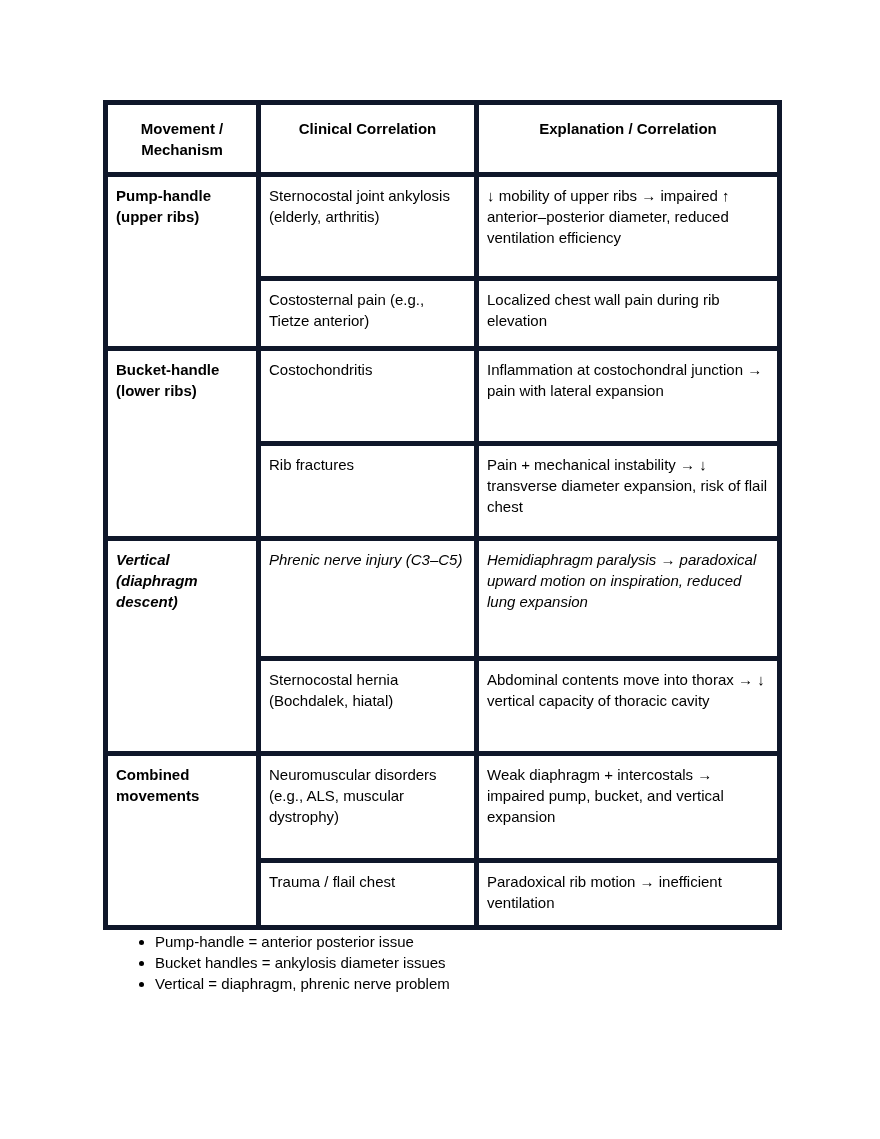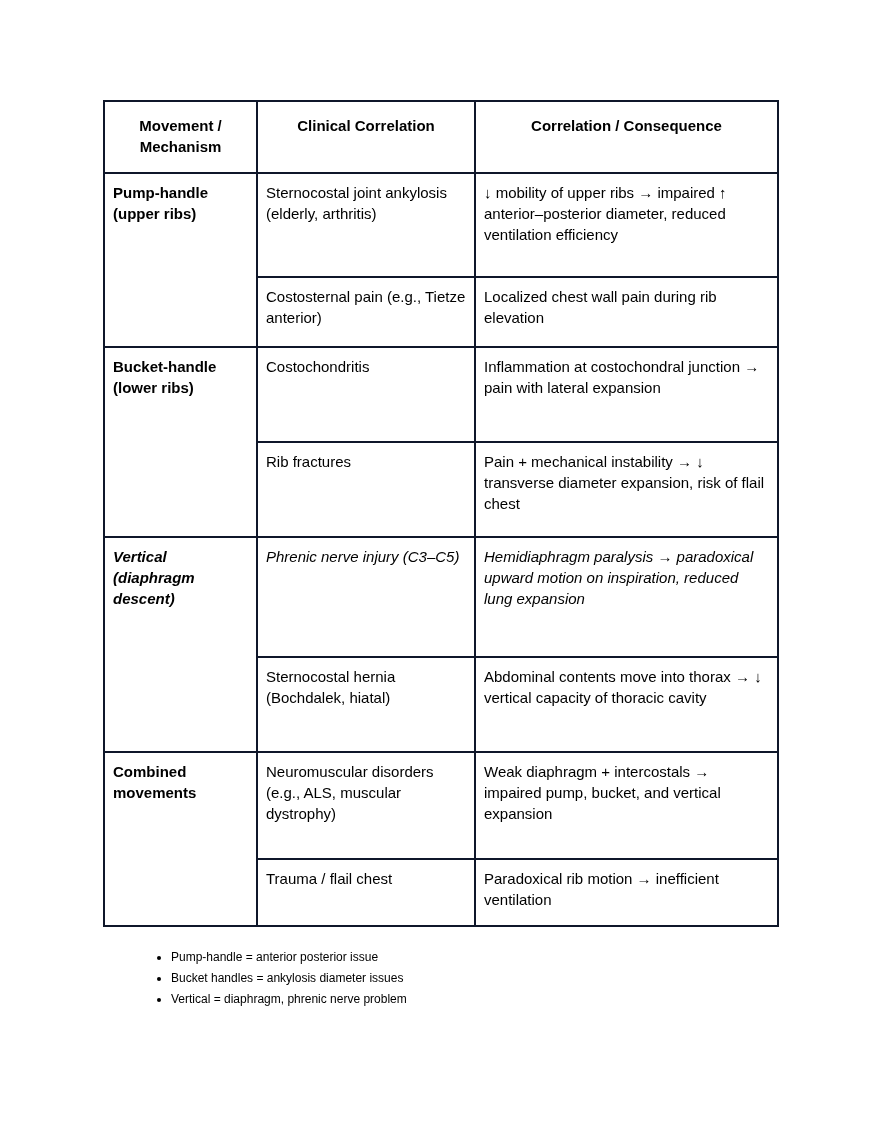--- a/index.html
+++ b/index.html
@@ -22,21 +22,21 @@
     top: 100px;
     width: 674px;
     border-collapse: collapse;
     table-layout: fixed;
   }
   col.c1 { width: 153px; }
   col.c2 { width: 218px; }
   col.c3 { width: 303px; }
   .mech-table th,
   .mech-table td {
-    border: 2px solid #0f172a;
+    border: 5px solid #0f172a;
     vertical-align: top;
     padding: 8px 8px;
     font-size: 15px;
     line-height: 21px;
     text-align: left;
     word-wrap: break-word;
   }
   .mech-table th {
     font-weight: bold;
     text-align: center;
@@ -51,24 +51,24 @@
   tr.r2a { height: 95px; }
   tr.r2b { height: 95px; }
   tr.r3a { height: 120px; font-style: italic; }
   tr.r3b { height: 95px; }
   tr.r4a { height: 107px; }
   tr.r4b { height: 67px; }
   ul.notes {
     position: absolute;
     left: 113px;
     top: 931px;
-    margin: 16px;
+    margin: 0;
     padding: 0 0 0 42px;
     list-style-type: disc;
-    font-size: 12px;
+    font-size: 15px;
     line-height: 21px;
   }
   ul.notes li {
     margin: 0;
     padding: 0;
   }
 </style>
 </head>
 <body>
 
@@ -77,21 +77,21 @@
   <table class="mech-table">
     <colgroup>
       <col class="c1">
       <col class="c2">
       <col class="c3">
     </colgroup>
     <thead>
       <tr class="h-header">
         <th>Movement / Mechanism</th>
         <th>Clinical Correlation</th>
-        <th>Correlation / Consequence</th>
+        <th>Explanation / Correlation</th>
       </tr>
     </thead>
     <tbody>
       <tr class="r1a">
         <td class="mech" rowspan="2">Pump-handle (upper ribs)</td>
         <td>Sternocostal joint ankylosis (elderly, arthritis)</td>
         <td>↓ mobility of upper ribs → impaired ↑ anterior–posterior diameter, reduced ventilation efficiency</td>
       </tr>
       <tr class="r1b">
         <td>Costosternal pain (e.g., Tietze anterior)</td>

